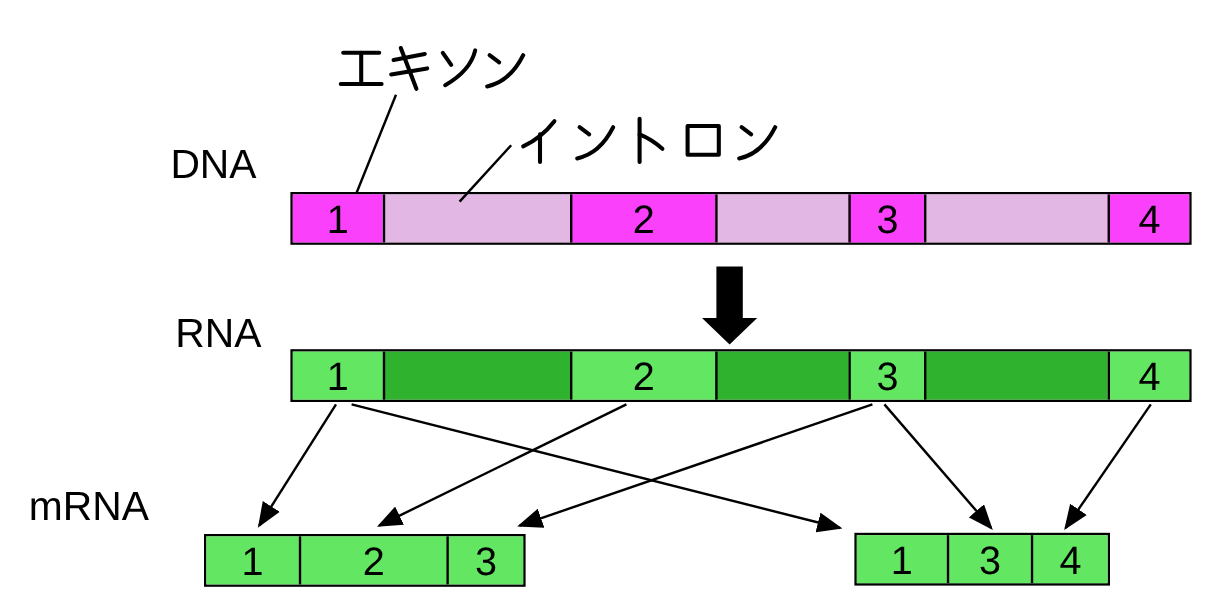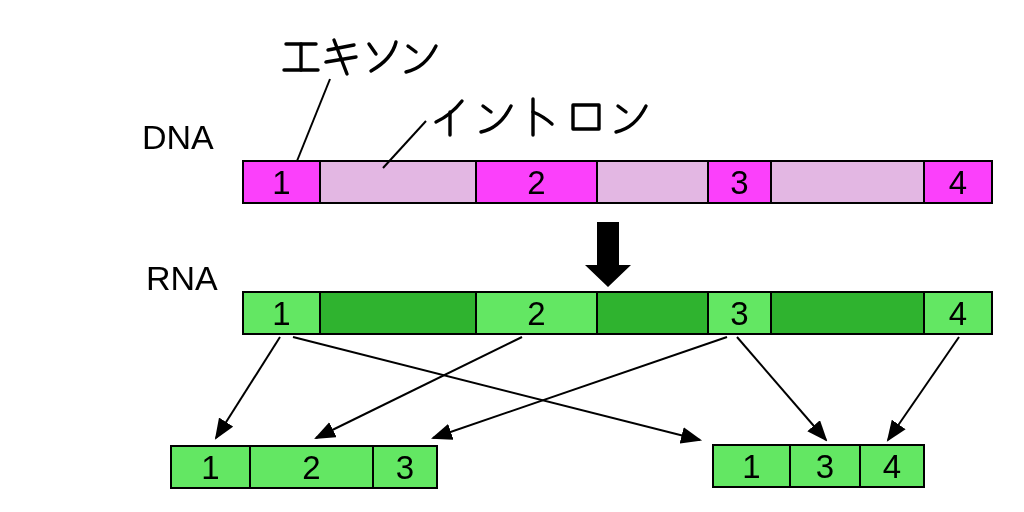--- a/index.html
+++ b/index.html
@@ -28,20 +28,21 @@
   .kana{stroke:var(--text,#000);stroke-width:3.4;fill:none;
         stroke-linecap:round;stroke-linejoin:round;}
 </style>
 </head>
 <body>
 
 <div class="stage">
 
   <div class="rowlabel" style="left:142px;top:119px;">DNA</div>
   <div class="rowlabel" style="left:146px;top:260px;">RNA</div>
+  <div class="rowlabel" style="left:24px;top:404px;">mRNA</div>
 
   <div class="bar" style="left:242px;top:160px;width:751px;height:44px;">
       <div class="seg" style="flex: 0 0 75px; background: rgb(251, 64, 251);">1</div>
       <div class="seg" style="flex: 0 0 156px; background: rgb(227, 183, 227);"></div>
       <div class="seg" style="flex: 0 0 121px; background: rgb(251, 64, 251);">2</div>
       <div class="seg" style="flex: 0 0 111px; background: rgb(227, 183, 227);"></div>
       <div class="seg" style="flex: 0 0 63px; background: rgb(251, 64, 251);">3</div>
       <div class="seg" style="flex: 0 0 153px; background: rgb(227, 183, 227);"></div>
       <div class="seg" style="flex: 1 1 68px; background: rgb(251, 64, 251);">4</div>
     </div>

